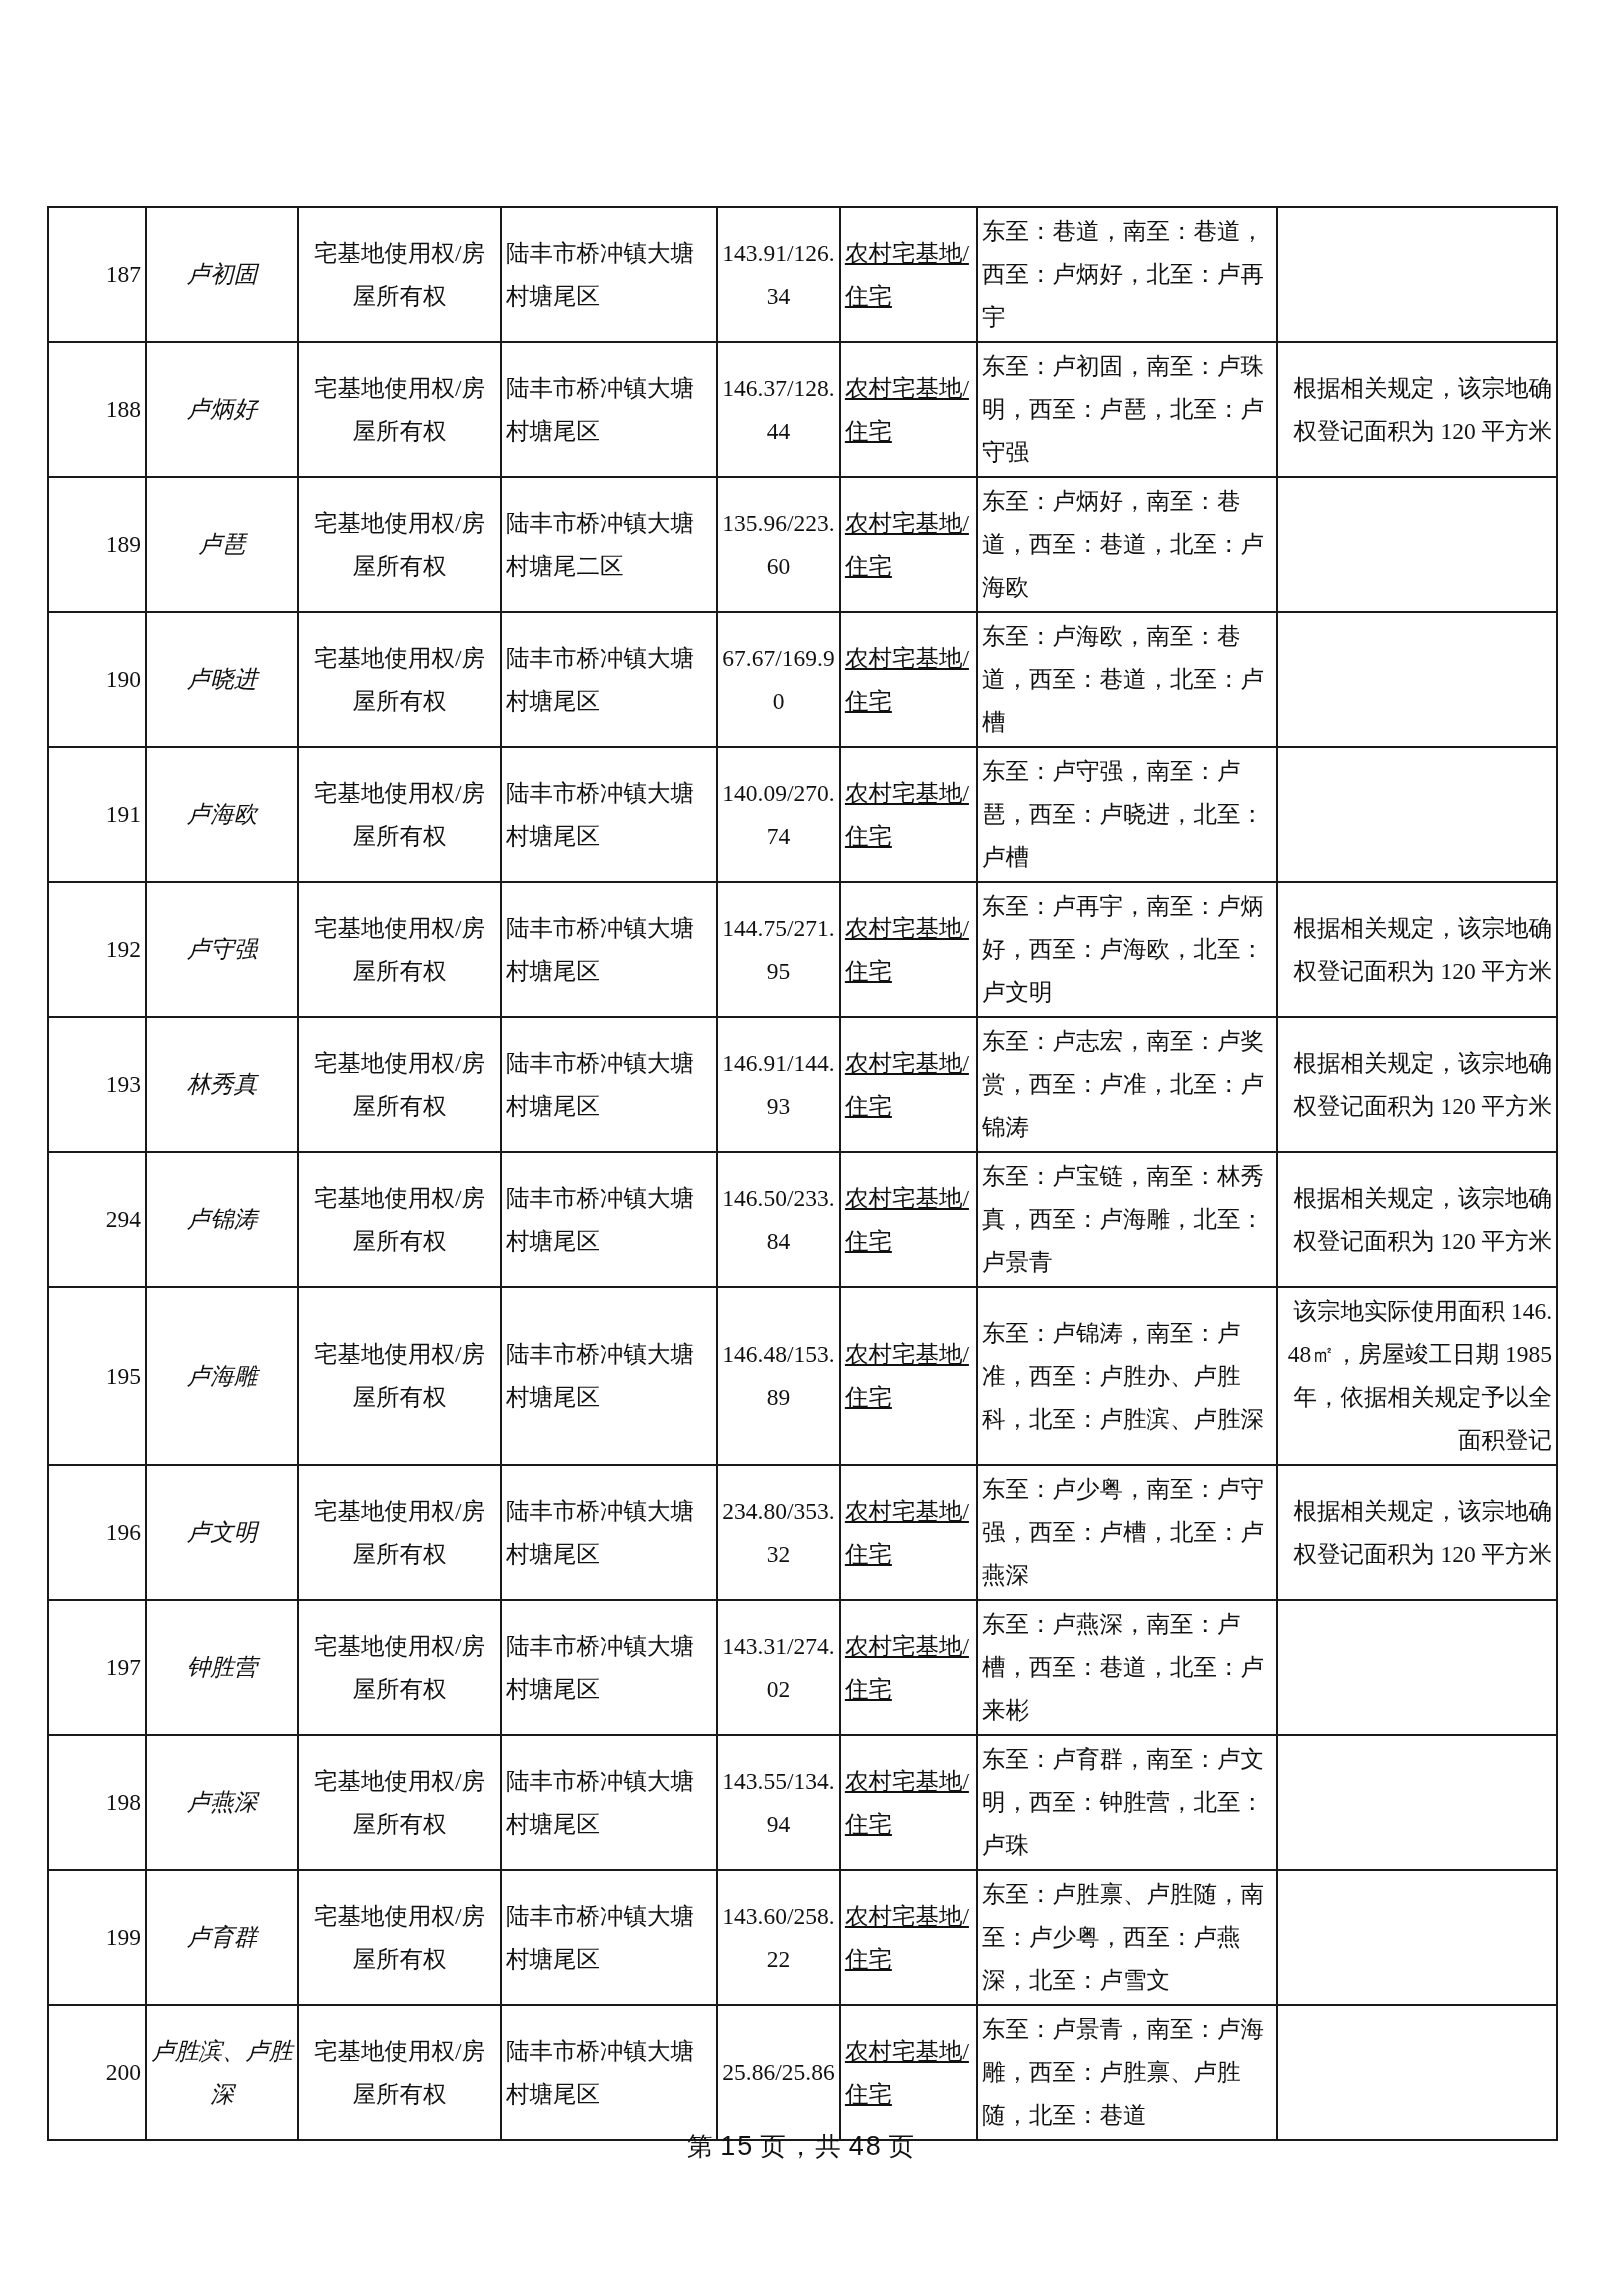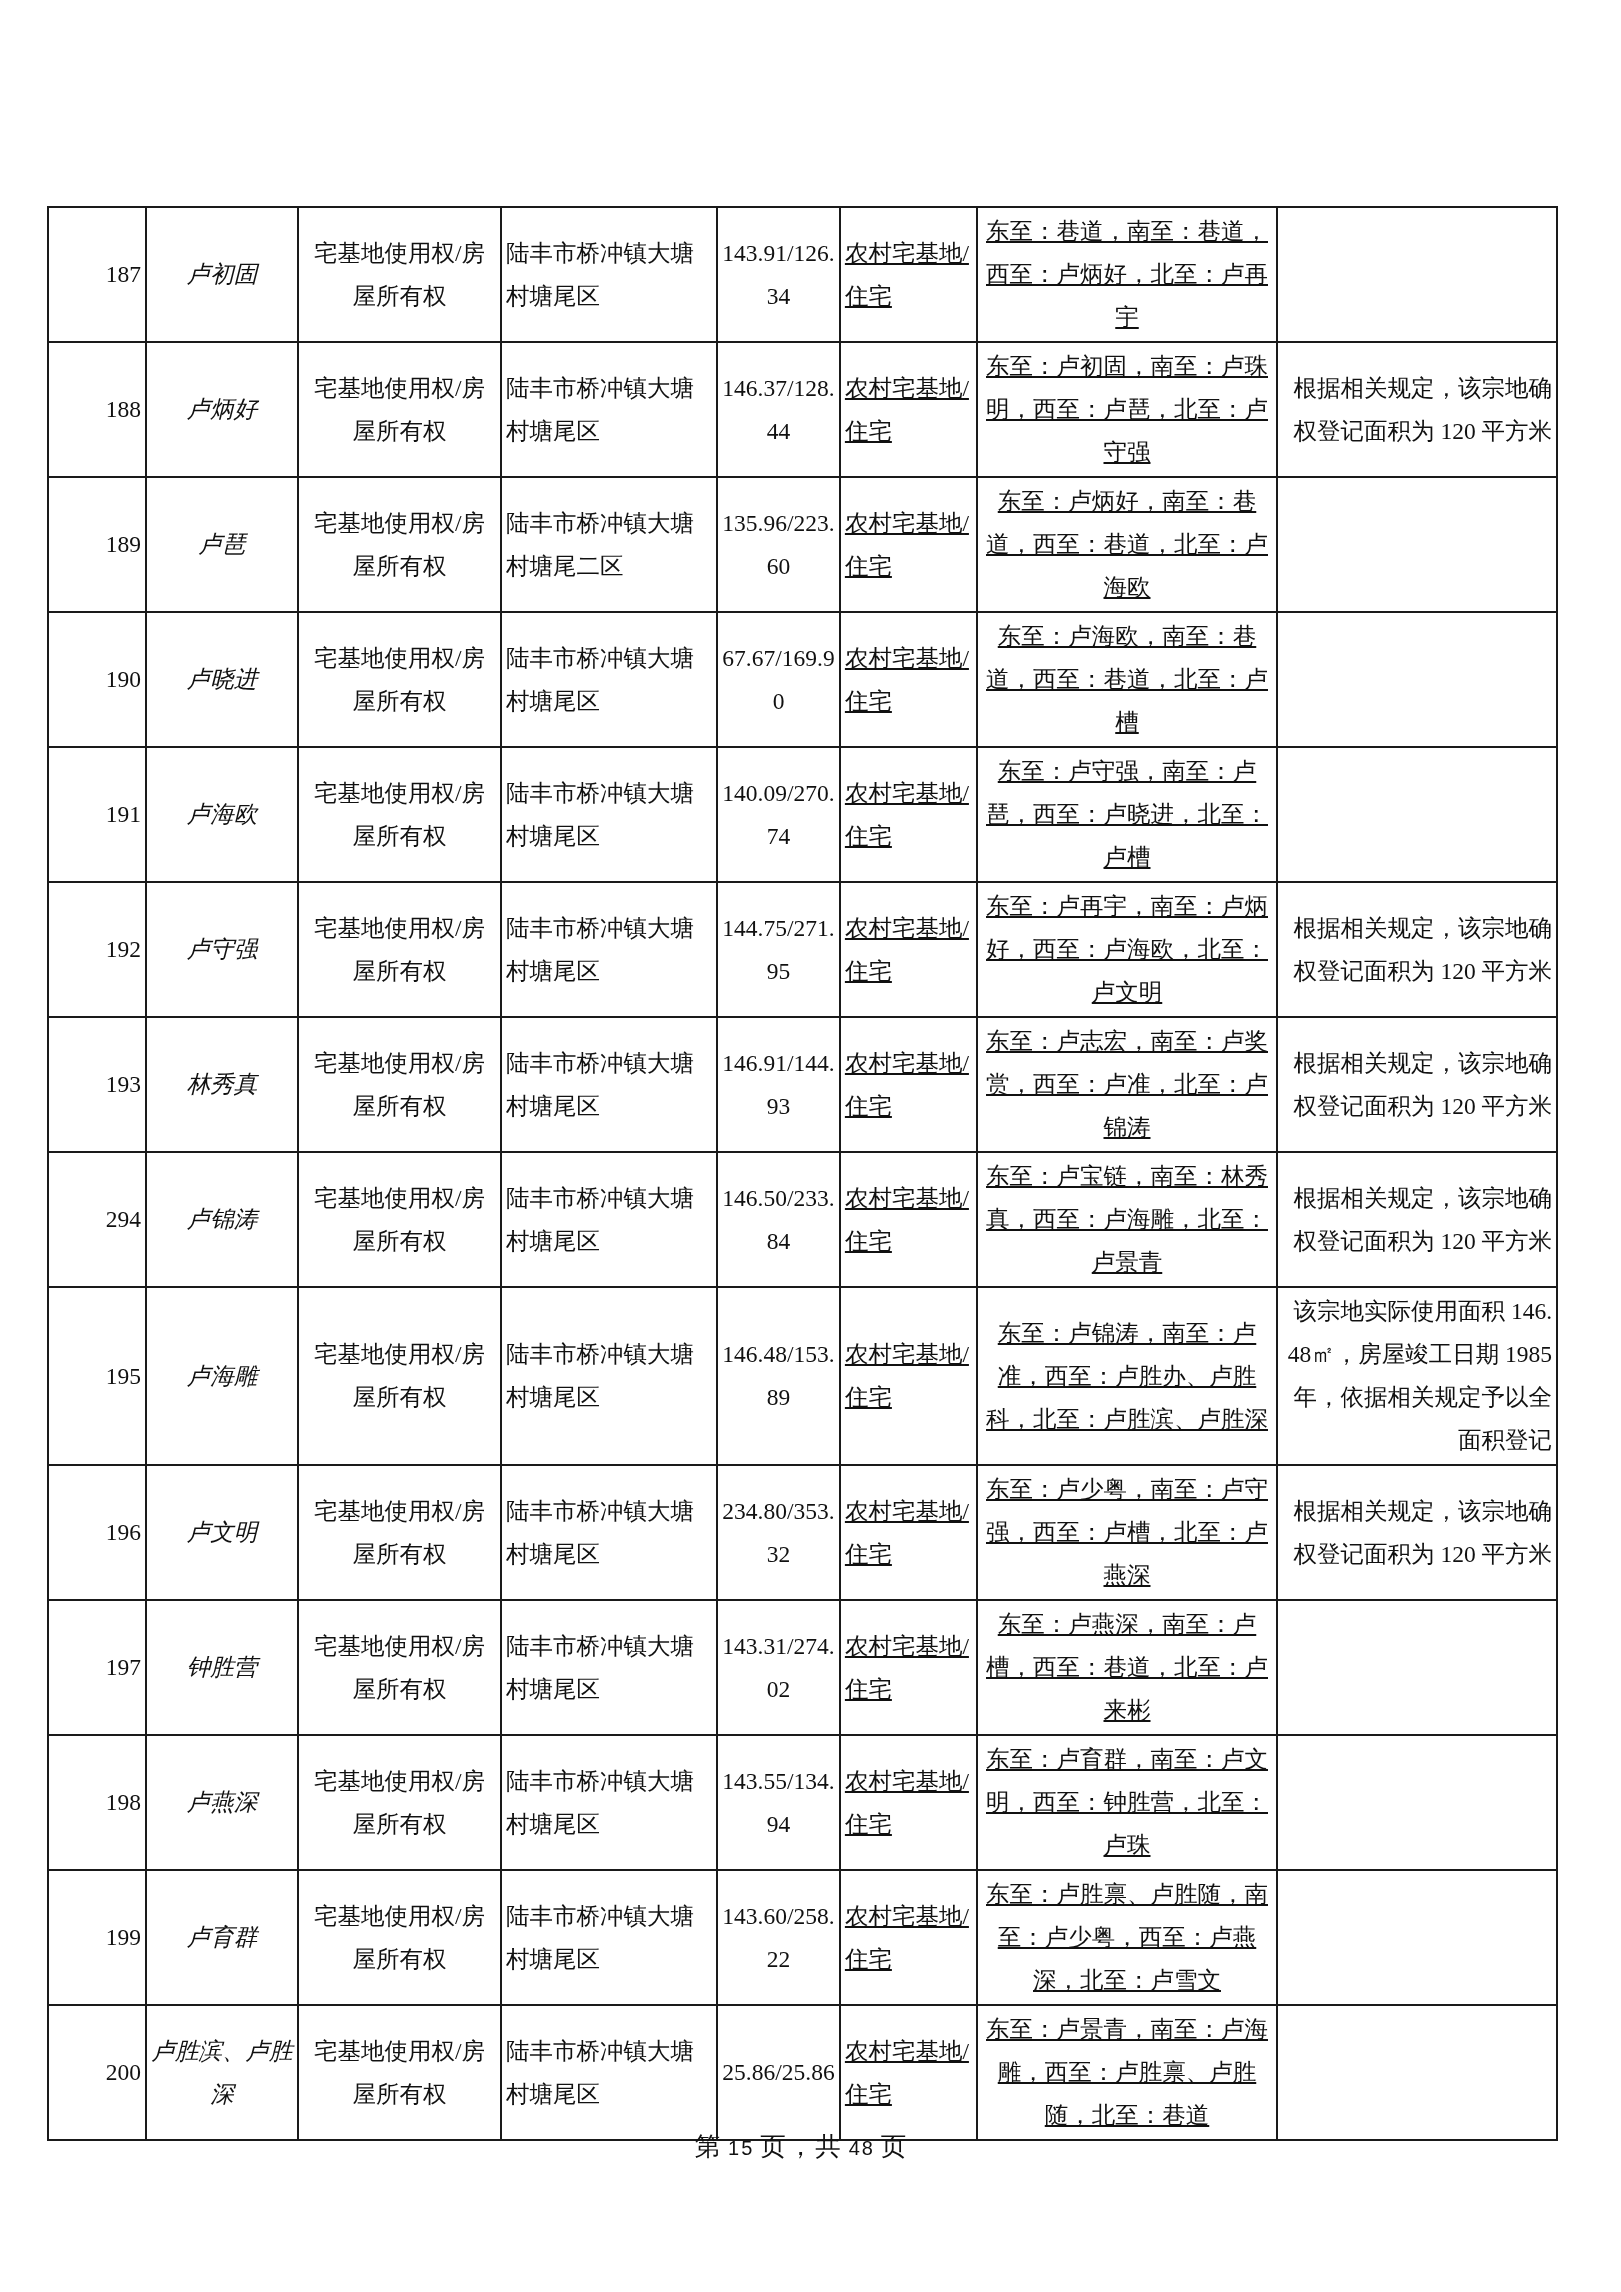--- a/index.html
+++ b/index.html
@@ -26,34 +26,34 @@
     padding:2px 3.9px;
     word-break:break-all;
     overflow:hidden;
   }
   td.c-no      {text-align:right;}
   td.c-name    {text-align:center;font-style:italic;}
   td.c-rights  {text-align:center;}
   td.c-loc     {}
   td.c-area    {text-align:center;}
   td.c-type    {text-align:left;padding:2px 2.9px;text-decoration:underline;}
-  td.c-bound   {text-align:center;padding:2px 4.9px 2px 9.8px;text-decoration:underline;}
+  td.c-bound   {text-align:left;padding:2px 4.9px 2px 9.8px;}
   td.c-note    {text-align:right;padding:2px 5.9px 2px 7.8px;font-size:21.6px;}
   .footer{
     position:absolute;
     left:47px;top:2129px;
     width:1509px;
     text-align:center;
     font-size:25.5px;
     color:#111;
     letter-spacing:2px;
   }
   .footer .num{
     font-family:"Liberation Sans","DejaVu Sans",sans-serif;
-    font-size:20px;
+    font-size:27px;
     padding:0 5.9px;
   }
 </style>
 </head>
 <body>
 
 <div class="page">
 
   <table class="reg">
     <colgroup>

